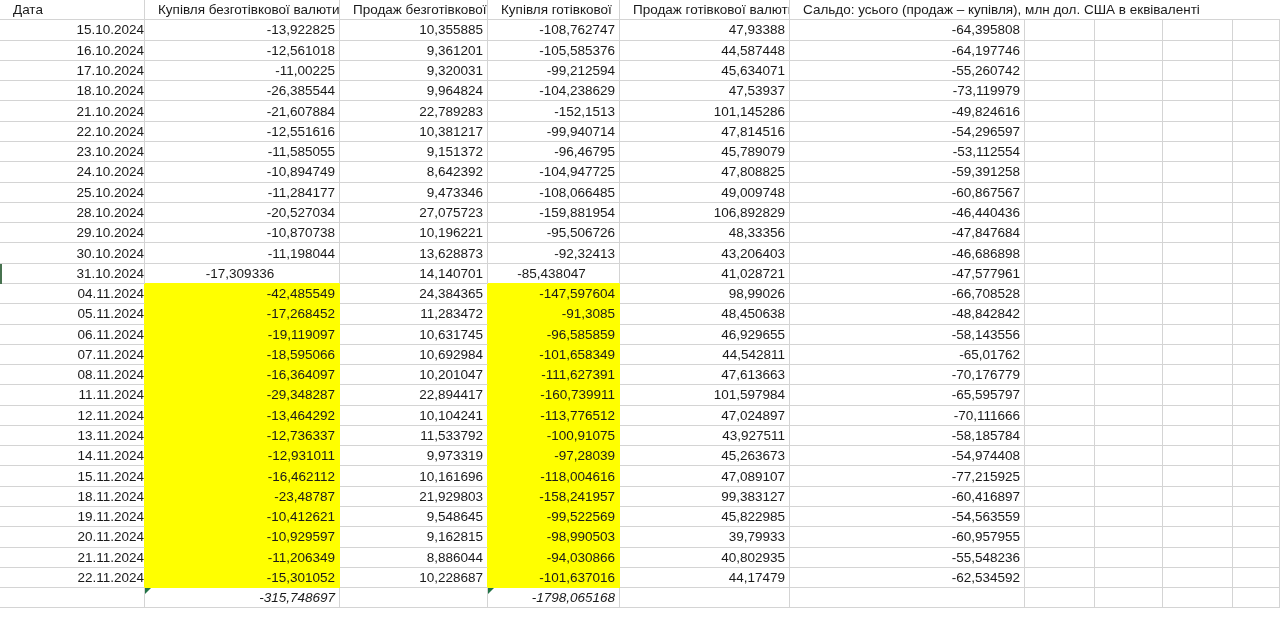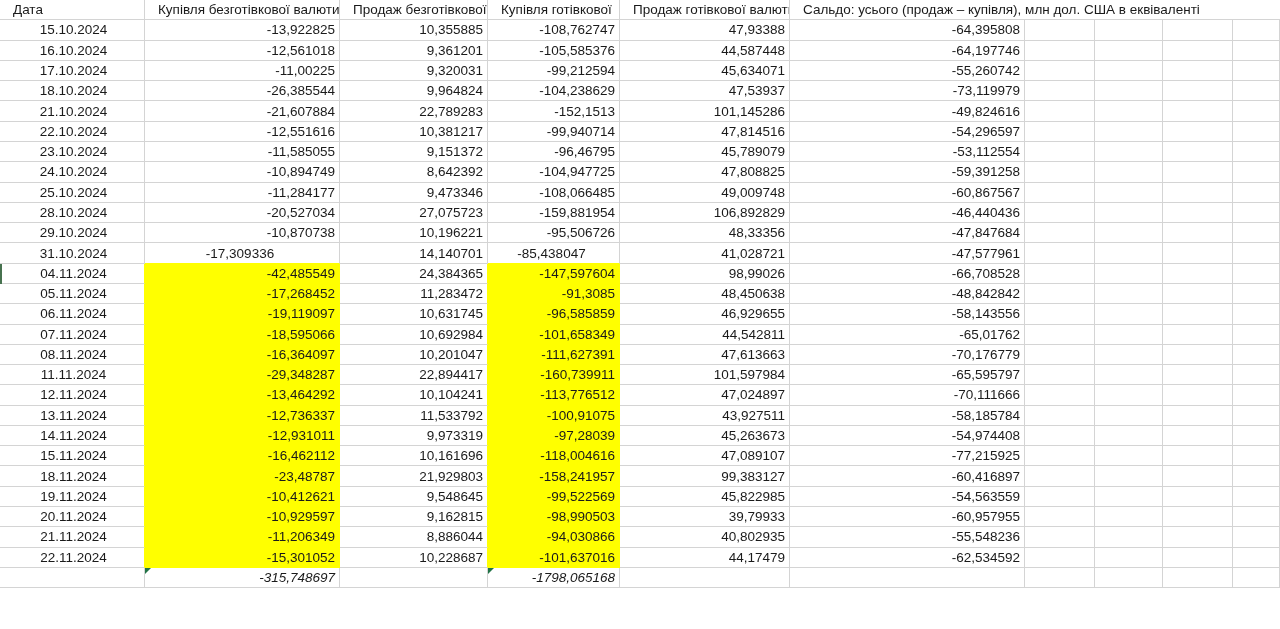--- a/index.html
+++ b/index.html
@@ -23,21 +23,21 @@
     height:20.29px;
     border-right:1px solid var(--grid);
     border-bottom:1px solid var(--grid);
     font-size:13.5px;font-weight:400;line-height:19px;
     white-space:nowrap;overflow:hidden;
     padding:0;
     vertical-align:middle;
   }
   th{text-align:left;padding-left:13px;font-weight:400;}
   th.saldo-head{border-right:none;margin-left:36px;}
-  .c-date{text-align:center;padding-left:3px;}
+  .c-date{text-align:right;padding-left:3px;}
   .c-num{text-align:right;padding-right:4px;}
   .hl{background:var(--hl);border-bottom-color:var(--hl);border-right-color:var(--hl);}
   .pre-hl{border-right-color:var(--hl);}
   .above-hl{border-bottom-color:var(--hl);text-align:center;}
   .rel{position:relative;font-style:italic;}
   .err-tri{
     position:absolute;top:0;left:0;width:0;height:0;
     border-top:6px solid var(--tri);
     border-right:6px solid transparent;
   }
@@ -200,20 +200,32 @@
         <td class="c-num">10,196221</td>
         <td class="c-num">-95,506726</td>
         <td class="c-num">48,33356</td>
         <td class="c-num">-47,847684</td>
         <td></td>
         <td></td>
         <td></td>
         <td></td>
       </tr>
       <tr>
+        <td class="c-date">30.10.2024</td>
+        <td class="c-num">-11,198044</td>
+        <td class="c-num">13,628873</td>
+        <td class="c-num">-92,32413</td>
+        <td class="c-num">43,206403</td>
+        <td class="c-num">-46,686898</td>
+        <td></td>
+        <td></td>
+        <td></td>
+        <td></td>
+      </tr>
+      <tr>
         <td class="c-date">31.10.2024</td>
         <td class="c-num above-hl">-17,309336</td>
         <td class="c-num">14,140701</td>
         <td class="c-num above-hl">-85,438047</td>
         <td class="c-num">41,028721</td>
         <td class="c-num">-47,577961</td>
         <td></td>
         <td></td>
         <td></td>
         <td></td>

